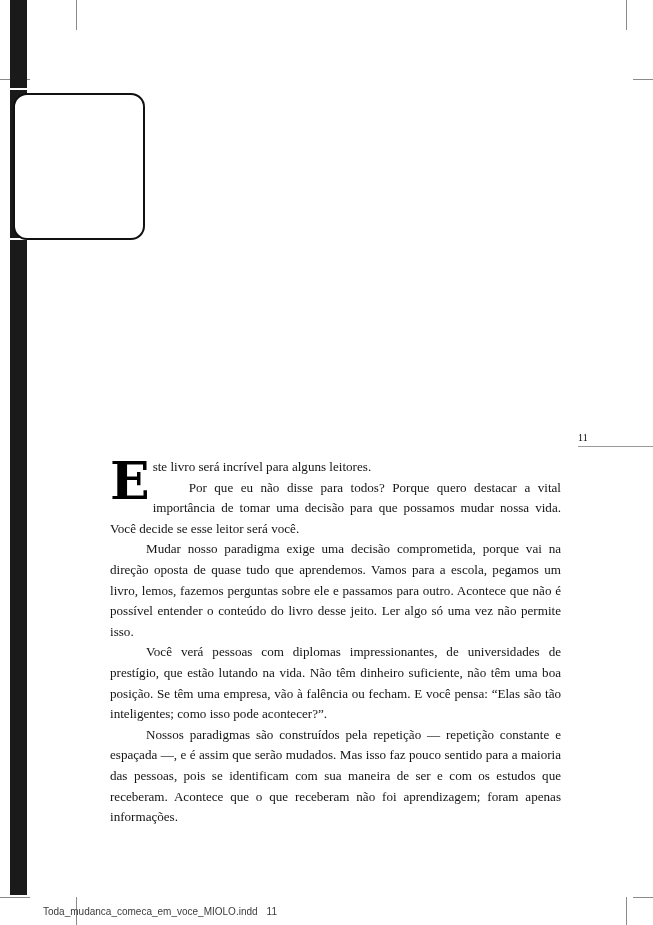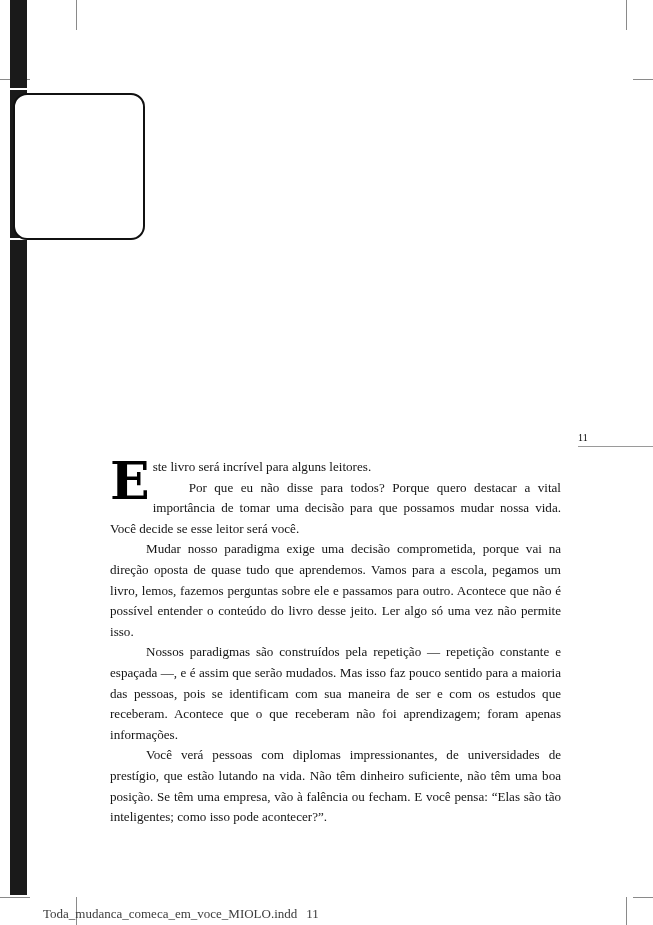--- a/index.html
+++ b/index.html
@@ -115,22 +115,22 @@
     margin: 2px 3px 0 0;
     color: #000000;
   }
 
   .ital { }
 
   
   .slug {
     position: absolute;
     top: 906px;
-    font-family: Liberation Serif, serif;
-    font-size: 13px;
+    font-family: Liberation Sans, sans-serif;
+    font-size: 10px;
     color: #3c3c3c;
     white-space: nowrap;
   }
   .slug-left  { left: 43px; }
   .slug-right { left: 553px; margin-top: 40px; }
   .slug-gap   { display: inline-block; width: 9px; }
 </style>
 </head>
 <body>
 
@@ -155,23 +155,23 @@
     <div class="folio-number">11</div>
     <div class="folio-rule"></div>
   </div>
 
   <div class="text-column">
 
     <p class="no-indent"><span class="dropcap">E</span><span>ste livro será incrível para alguns leitores.</span><br><span style="display:inline-block;width:36px"></span><span>Por que eu não disse </span><span class="ital">para todos</span><span>? Porque quero destacar a vital importância de tomar uma decisão para que possamos mudar nossa vida. </span><span class="ital">Você</span><span> decide se esse leitor será você.</span></p>
 
     <p>Mudar nosso paradigma exige uma decisão comprometida, porque vai na direção oposta de quase tudo que aprendemos. Vamos para a escola, pegamos um livro, lemos, fazemos perguntas sobre ele e passamos para outro. Acontece que não é possível entender o conteúdo do livro desse jeito. Ler algo só uma vez não permite isso.</p>
 
+    <p>Você verá pessoas com diplomas impressionantes, de universidades de prestígio, que estão lutando na vida. Não têm dinheiro suficiente, não têm uma boa posição. Se têm uma empresa, vão à falência ou fecham. E você pensa: “Elas são tão inteligentes; como isso pode acontecer?”.</p>
+
     <p>Nossos paradigmas são construídos pela repetição — repetição constante e espaçada —, e é assim que serão mudados. Mas isso faz pouco sentido para a maioria das pessoas, pois se identificam com sua maneira de ser e com os estudos que receberam. Acontece que o que receberam não foi aprendizagem; foram apenas informações.</p>
-
-    <p>Você verá pessoas com diplomas impressionantes, de universidades de prestígio, que estão lutando na vida. Não têm dinheiro suficiente, não têm uma boa posição. Se têm uma empresa, vão à falência ou fecham. E você pensa: “Elas são tão inteligentes; como isso pode acontecer?”.</p>
 
   </div>
 
   <div class="slug slug-left"><span>Toda_mudanca_comeca_em_voce_MIOLO.indd</span><span class="slug-gap"></span><span>11</span></div>
 
   <div class="slug slug-right"><span>09/03/2023</span><span class="slug-gap"></span><span>10:52</span></div>
 
 </div>
 
 </body></html>

